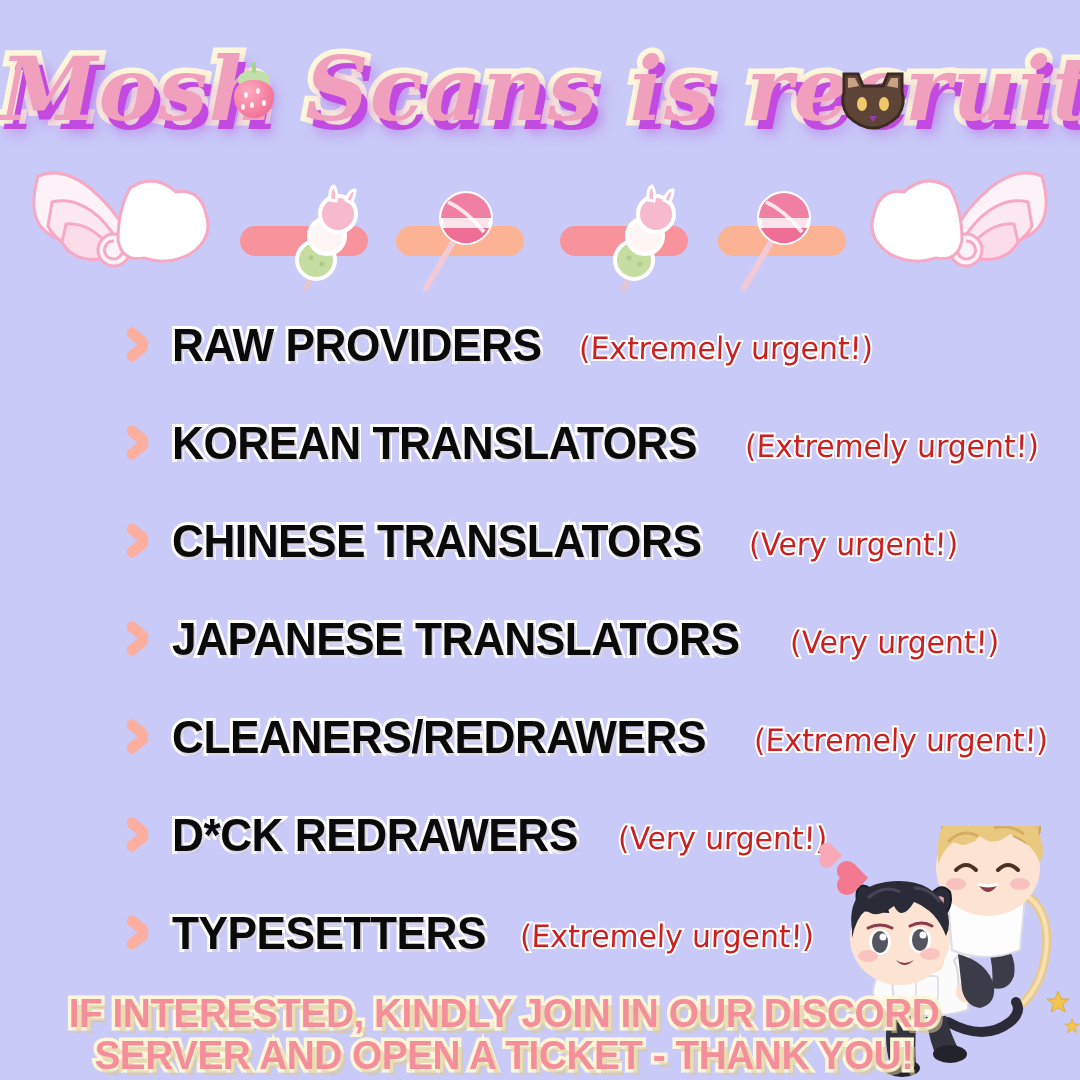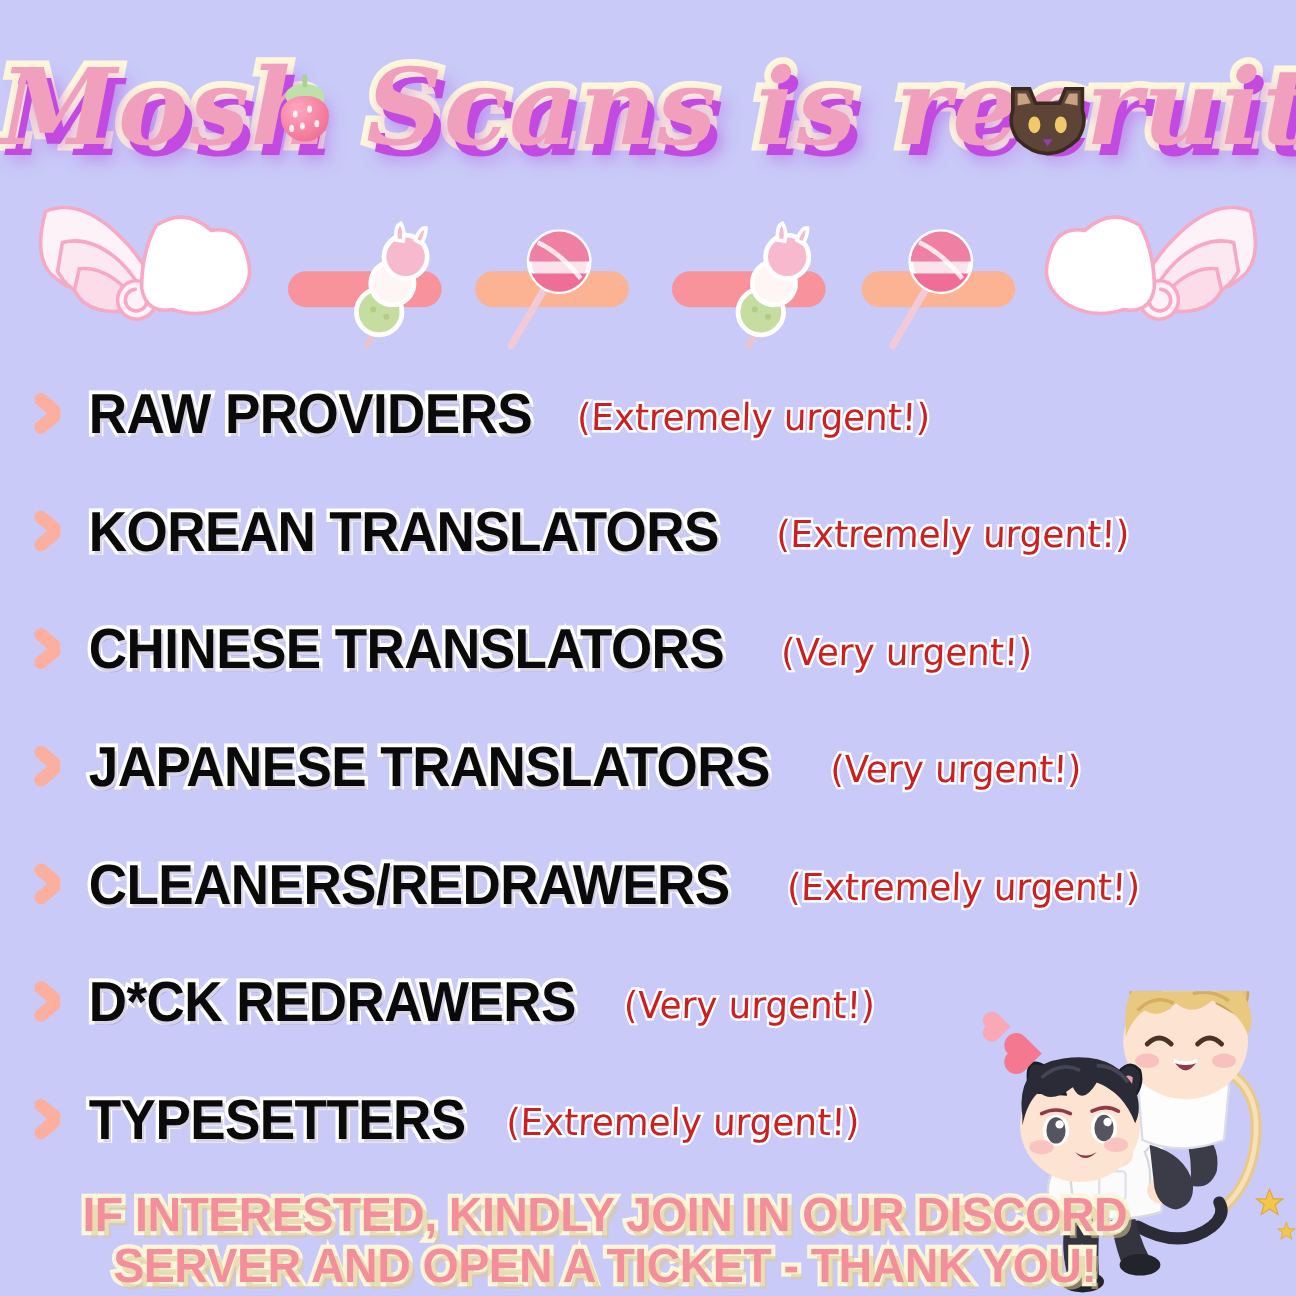--- a/index.html
+++ b/index.html
@@ -140,21 +140,22 @@
     position: absolute;
     left: 0;
     top: 296px;
     width: 1080px;
   }
   .role-row {
     position: relative;
     height: 98px;
     display: flex;
     align-items: center;
-    padding-left: 24px;
+    padding-left: 74px;
+    margin-left: 48px;
   }
   .chev {
     flex: 0 0 auto;
     width: 30px;
     height: 40px;
     margin-right: 20px;
     position: relative;
   }
   .chev:before, .chev:after {
     content: "";

